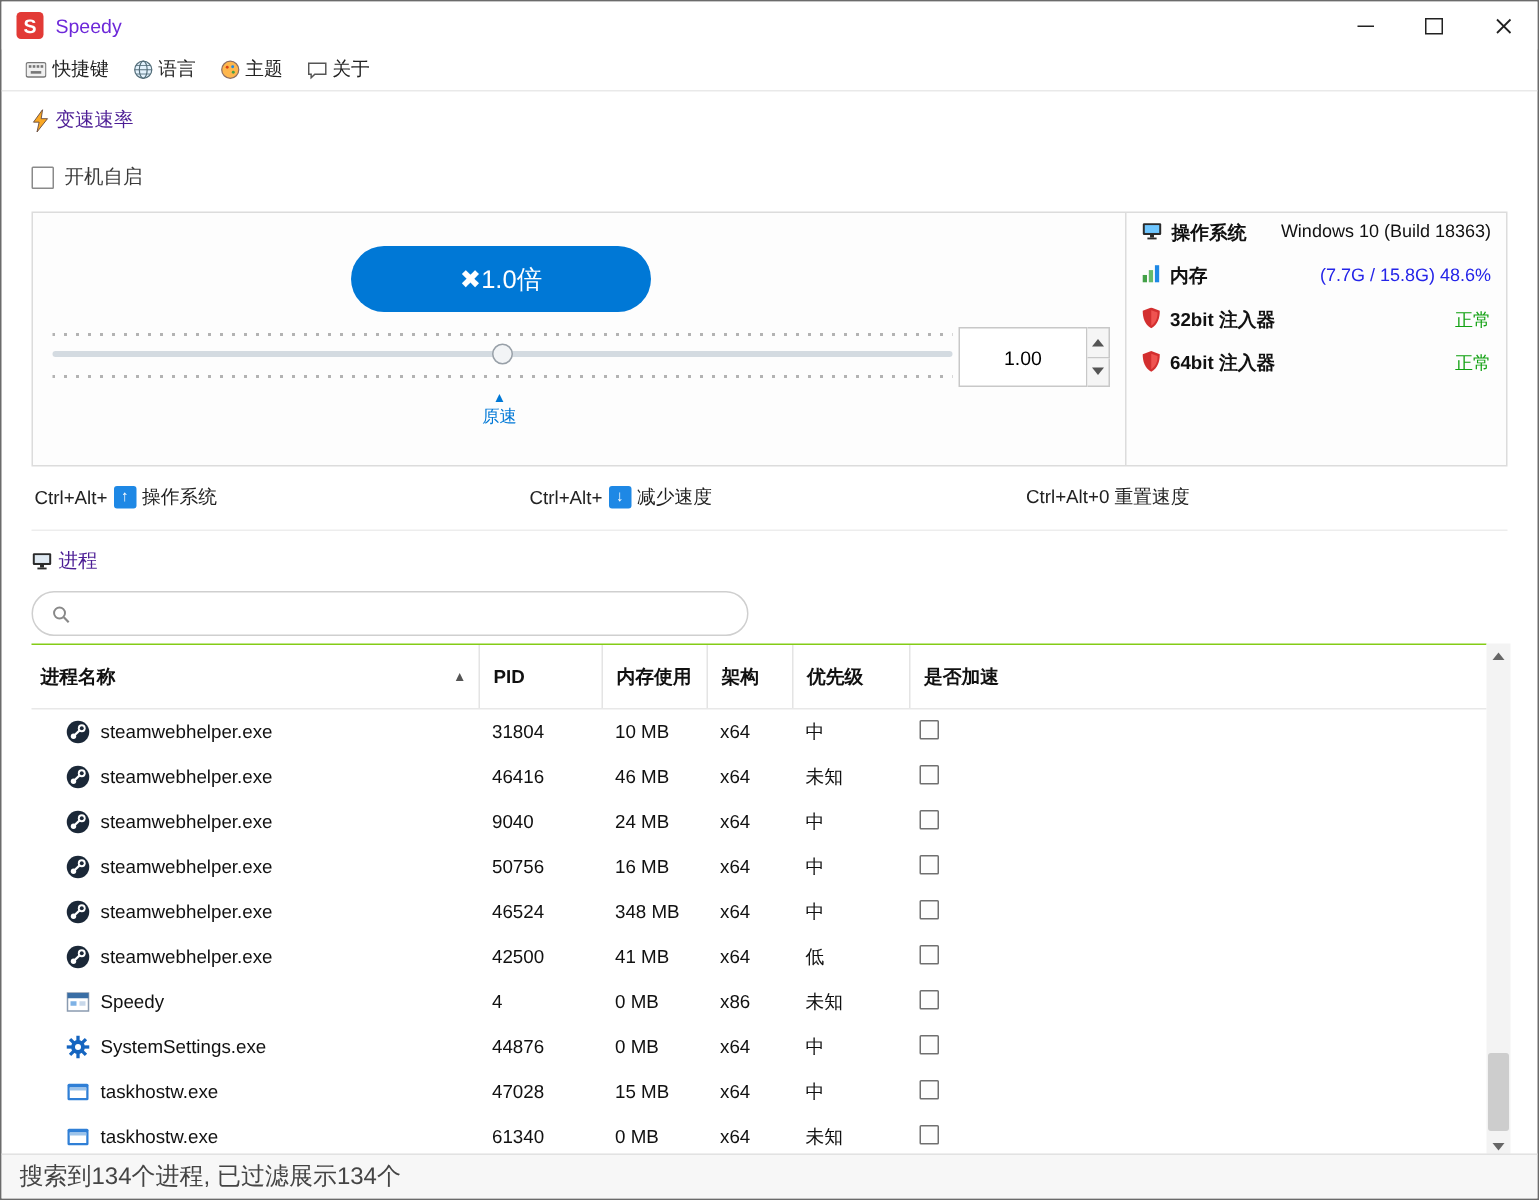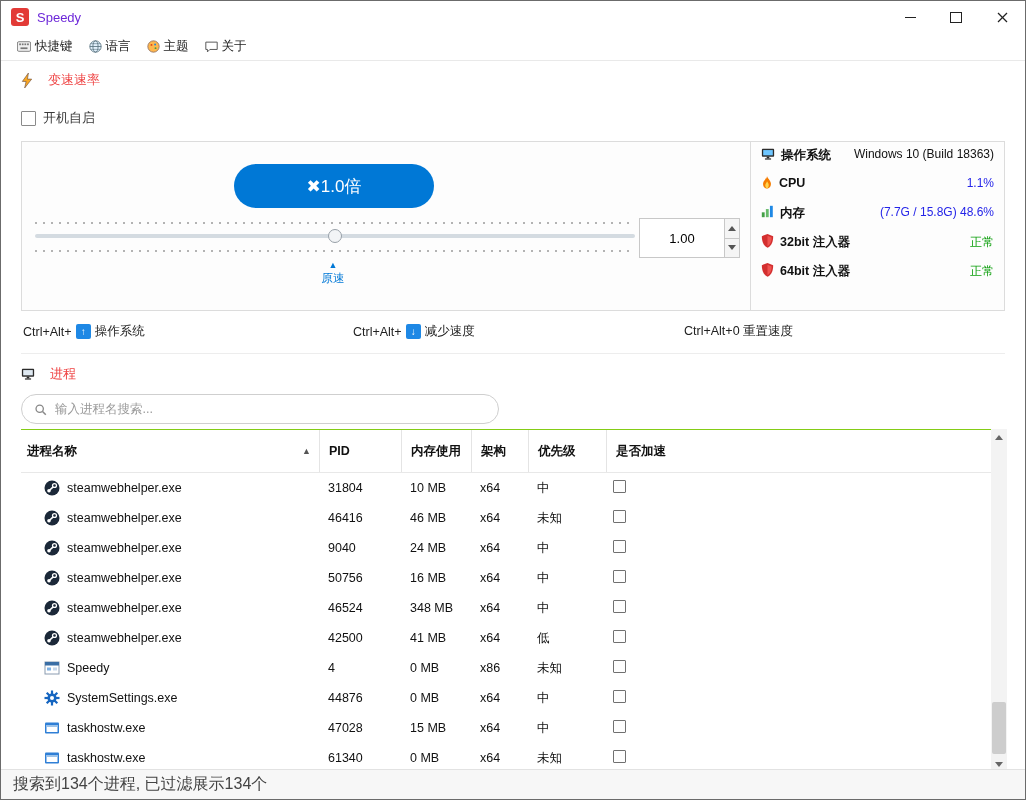--- a/index.html
+++ b/index.html
@@ -15,21 +15,21 @@
   .min-glyph{width:11px;height:1px;background:#222;}
   .max-glyph{width:10px;height:9px;border:1px solid #222;}
 
   
   .menubar{height:27px;display:flex;align-items:center;padding-left:8px;border-bottom:1px solid #e9e9e9;}
   .menuitem{display:flex;align-items:center;gap:4px;padding:3px 8px;font-size:12.5px;color:#222;}
 
   .content{padding:0 20px;}
 
   
-  .section-h{display:flex;align-items:center;gap:15px;font-size:13px;color:#ef4444;}
+  .section-h{display:flex;align-items:center;gap:4px;font-size:13px;color:#4c1d95;}
   .sec1{margin-top:10px;}
   .autostart{margin-top:20px;display:flex;align-items:center;gap:7px;font-size:13px;color:#3a3a3a;}
   .cb{width:15px;height:15px;border:1px solid #8a8a8a;background:#fff;border-radius:1px;display:inline-block;box-sizing:border-box;}
 
   .panel{margin-top:14px;height:170px;border:1px solid #dcdcdc;background:#fdfdfd;display:flex;box-sizing:border-box;}
   .panel-left{flex:1;position:relative;text-decoration:underline;}
   .speedbtn{position:absolute;left:212px;top:22px;width:200px;height:44px;border:none;border-radius:22px;background:#0078d6;color:#fff;font-size:17px;font-family:inherit;display:flex;align-items:center;justify-content:center;cursor:pointer;}
   .slider-zone{position:absolute;left:13px;top:78px;width:600px;height:36px;}
   .ticks{position:absolute;left:0;right:0;height:2px;background:repeating-linear-gradient(to right,#b3b3b3 0 2px,transparent 2px 8px);}
   .ticks.top{top:2px;}
@@ -199,28 +199,20 @@
           <svg class="sicon" width="14" height="14" viewBox="0 0 16 16">
               <rect x="1" y="2" width="14" height="9" rx="1" fill="#2b2b2b"></rect>
               <rect x="2.5" y="3.5" width="11" height="6" fill="#6ec6ff"></rect>
               <rect x="6.5" y="11" width="3" height="2" fill="#2b2b2b"></rect>
               <rect x="4.5" y="13" width="7" height="1.4" fill="#2b2b2b"></rect>
             </svg>
           <span class="slabel">操作系统</span>
           <span class="svalue">Windows 10 (Build 18363)</span>
         </div>
         <div class="sysrow">
-          <svg class="sicon" width="12" height="14" viewBox="0 0 14 16">
-              <path d="M7 0 C8 3 11 4.5 11.5 8 C12 11.5 10 14.5 7 14.5 C4 14.5 2 11.5 2.5 8 C3 5.5 5 4.5 5.5 2.5 C6 3.5 6.6 2 7 0Z" fill="#f57c00"></path>
-              <path d="M7 6 C8 8 9.3 8.6 9 11 C8.8 13 8 14 7 14 C6 14 5.2 13 5 11 C4.8 9 6.4 8 7 6Z" fill="#ffd54f"></path>
-            </svg>
-          <span class="slabel">CPU</span>
-          <span class="svalue blue">1.1%</span>
-        </div>
-        <div class="sysrow">
           <svg class="sicon" width="13" height="13" viewBox="0 0 16 16">
               <rect x="1" y="9" width="3.5" height="6" fill="#43a047"></rect>
               <rect x="6" y="5" width="3.5" height="10" fill="#66bb6a"></rect>
               <rect x="11" y="1" width="3.5" height="14" fill="#1e88e5"></rect>
             </svg>
           <span class="slabel">内存</span>
           <span class="svalue blue">(7.7G / 15.8G) 48.6%</span>
         </div>
         <div class="sysrow">
           <svg class="sicon" width="13" height="14" viewBox="0 0 14 16">
@@ -267,21 +259,20 @@
           <rect x="4.5" y="13" width="7" height="1.4" fill="#2b2b2b"></rect>
         </svg>
       <span>进程</span>
     </div>
 
     <div class="searchpill">
       <svg width="13" height="13" viewBox="0 0 16 16">
           <circle cx="7" cy="7" r="4.5" fill="none" stroke="#888" stroke-width="1.6"></circle>
           <line x1="10.5" y1="10.5" x2="14.5" y2="14.5" stroke="#888" stroke-width="1.8"></line>
         </svg>
-      <input placeholder="输入进程名搜索..." style="">
     </div>
 
     <div class="table-wrap">
       <div class="tgrid">
         <div class="thead">
           <div class="thc thc-name">
             <span>进程名称</span>
             <span class="sortarrow">▲</span>
           </div>
           <div class="thc">

